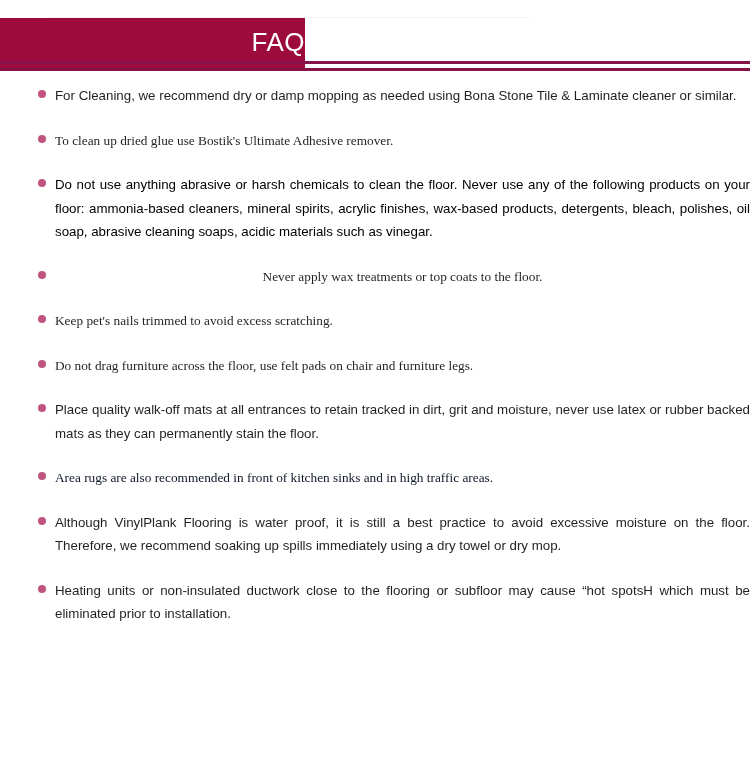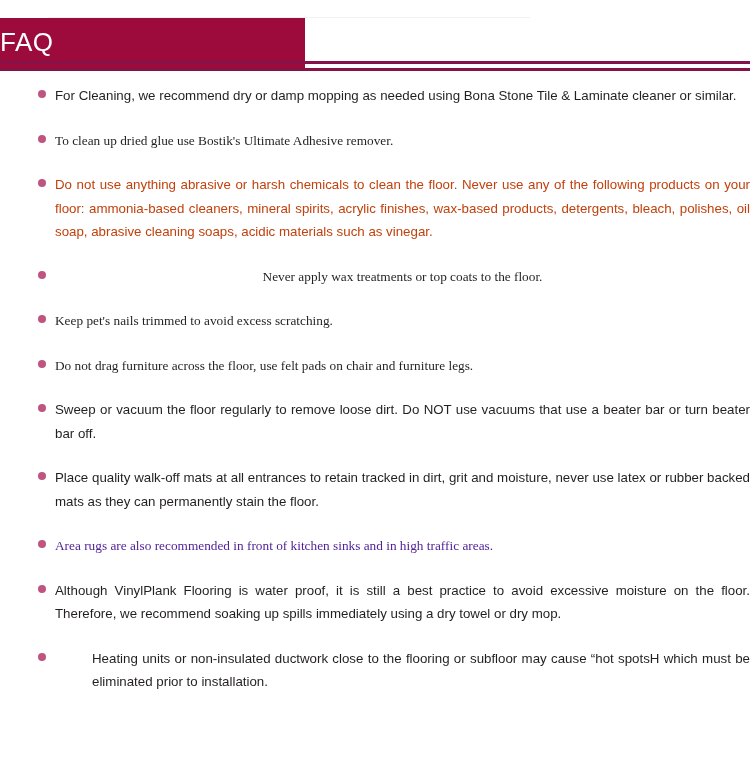--- a/index.html
+++ b/index.html
@@ -31,21 +31,21 @@
   
   .faq-header {
     position: absolute;
     top: 18px;
     left: 0;
     width: 305px;
     height: 50px;
     background: #9d0b3c;
     display: flex;
     align-items: center;
-    justify-content: flex-start;
+    justify-content: flex-end;
   }
 
   .faq-header-title {
     color: #ffffff;
     font-size: 26px;
     font-weight: 400;
     letter-spacing: 0.5px;
     line-height: 1;
     padding-bottom: 2px;
   }
@@ -118,47 +118,43 @@
     <li class="faq-item">
       <span class="faq-bullet" style="background: rgb(191, 84, 128);"></span>
       <span class="faq-text" style="color: rgb(35, 31, 32);">For Cleaning, we recommend dry or damp mopping as needed using Bona Stone Tile &amp; Laminate cleaner or similar.</span>
     </li>
     <li class="faq-item single">
       <span class="faq-bullet" style="background: rgb(191, 84, 128);"></span>
       <span class="faq-text" style="color: rgb(35, 31, 32);">To clean up dried glue use Bostik's Ultimate Adhesive remover.</span>
     </li>
     <li class="faq-item">
       <span class="faq-bullet" style="background: rgb(191, 84, 128);"></span>
-      <span class="faq-text" style="color: #c2410c;">Do not use anything abrasive or harsh chemicals to clean the floor. Never use any of the following products on your floor: ammonia-based cleaners, mineral spirits, acrylic finishes, wax-based products, detergents, bleach, polishes, oil soap, abrasive cleaning soaps, acidic materials such as vinegar.</span>
+      <span class="faq-text" style="color: #000000;">Do not use anything abrasive or harsh chemicals to clean the floor. Never use any of the following products on your floor: ammonia-based cleaners, mineral spirits, acrylic finishes, wax-based products, detergents, bleach, polishes, oil soap, abrasive cleaning soaps, acidic materials such as vinegar.</span>
     </li>
     <li class="faq-item single">
       <span class="faq-bullet" style="background: rgb(191, 84, 128);"></span>
       <span class="faq-text" style="color: rgb(35, 31, 32); text-align: center;">Never apply wax treatments or top coats to the floor.</span>
     </li>
     <li class="faq-item single">
       <span class="faq-bullet" style="background: rgb(191, 84, 128);"></span>
       <span class="faq-text" style="color: rgb(35, 31, 32);">Keep pet's nails trimmed to avoid excess scratching.</span>
     </li>
     <li class="faq-item single">
       <span class="faq-bullet" style="background: rgb(191, 84, 128);"></span>
       <span class="faq-text" style="color: rgb(35, 31, 32);">Do not drag furniture across the floor, use felt pads on chair and furniture legs.</span>
     </li>
     <li class="faq-item">
       <span class="faq-bullet" style="background: rgb(191, 84, 128);"></span>
-      <span class="faq-text" style="color: rgb(35, 31, 32);">Sweep or vacuum the floor regularly to remove loose dirt. Do NOT use vacuums that use a beater bar or turn beater bar off.</span>
-    </li>
-    <li class="faq-item">
-      <span class="faq-bullet" style="background: rgb(191, 84, 128);"></span>
       <span class="faq-text" style="color: rgb(35, 31, 32);">Place quality walk-off mats at all entrances to retain tracked in dirt, grit and moisture, never use latex or rubber backed mats as they can permanently stain the floor.</span>
     </li>
     <li class="faq-item single">
       <span class="faq-bullet" style="background: rgb(191, 84, 128);"></span>
-      <span class="faq-text" style="color: #4c1d95;">Area rugs are also recommended in front of kitchen sinks and in high traffic areas.</span>
+      <span class="faq-text" style="color: #0f172a;">Area rugs are also recommended in front of kitchen sinks and in high traffic areas.</span>
     </li>
     <li class="faq-item">
       <span class="faq-bullet" style="background: rgb(191, 84, 128);"></span>
       <span class="faq-text" style="color: rgb(35, 31, 32);">Although VinylPlank Flooring is water proof, it is still a best practice to avoid excessive moisture on the floor. Therefore, we recommend soaking up spills immediately using a dry towel or dry mop.</span>
     </li>
     <li class="faq-item">
       <span class="faq-bullet" style="background: rgb(191, 84, 128);"></span>
-      <span class="faq-text" style="color: rgb(35, 31, 32); margin-left: 37px;">Heating units or non-insulated ductwork close to the flooring or subfloor may cause “hot spotsH which must be eliminated prior to installation.</span>
+      <span class="faq-text" style="color: rgb(35, 31, 32);">Heating units or non-insulated ductwork close to the flooring or subfloor may cause “hot spotsH which must be eliminated prior to installation.</span>
     </li>
   </ul>
 
 </body></html>

